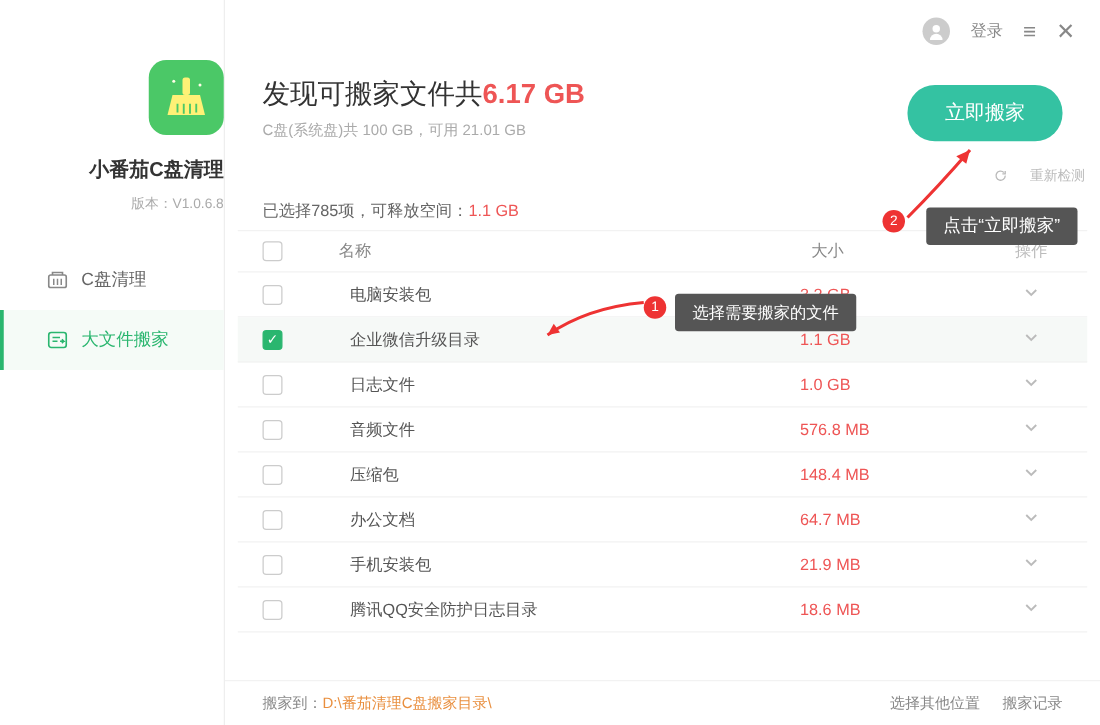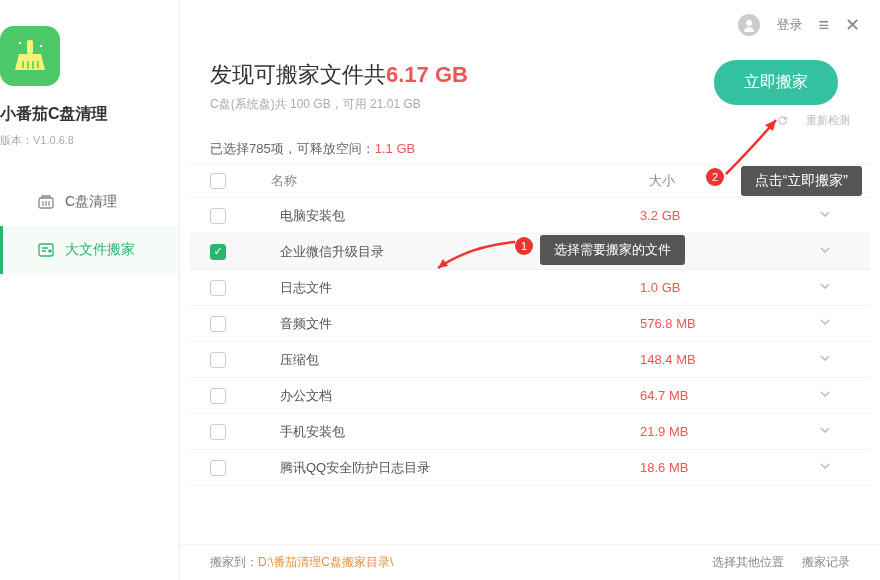--- a/index.html
+++ b/index.html
@@ -1,36 +1,36 @@
 <!DOCTYPE html>
 <html><head>
 <meta charset="utf-8">
 <style>
 * { margin: 0; padding: 0; box-sizing: border-box; }
 body { font-family: "Microsoft YaHei", Arial, sans-serif; background: #fff; width: 880px; height: 580px; overflow: hidden; }
 .app { display: flex; width: 880px; height: 580px; }
-.sidebar { width: 180px; border-right: 1px solid #eee; display: flex; flex-direction: column; align-items: flex-start; padding-top: 26px; }
+.sidebar { width: 180px; border-right: 1px solid #eee; display: flex; flex-direction: column; align-items: flex-end; padding-top: 48px; }
 .logo { width: 60px; height: 60px; background: #4bc867; border-radius: 14px; display: flex; align-items: center; justify-content: center; margin-bottom: 18px; }
 .app-title { font-size: 16px; font-weight: bold; color: #333; }
 .version { font-size: 11px; color: #aaa; margin-top: 8px; }
 .nav { width: 100%; margin-top: 30px; }
 .nav-item { display: flex; align-items: center; height: 48px; padding-left: 34px; font-size: 14px; color: #666; cursor: pointer; border-left: 3px solid transparent; }
 .nav-item.active { color: #2ab66f; border-left: 3px solid #2ab66f; background: #f5fbf7; }
 .nav-icon { width: 18px; height: 18px; margin-right: 10px; display: inline-flex; align-items: center; justify-content: center; }
 .main { flex: 1; display: flex; flex-direction: column; position: relative; }
 .titlebar { height: 50px; display: flex; align-items: center; justify-content: flex-end; padding-right: 20px; gap: 16px; color: #888; }
 .avatar { width: 22px; height: 22px; border-radius: 50%; background: #ccc; display: inline-flex; align-items: center; justify-content: center; }
 .tb-icon { cursor: pointer; font-size: 18px; color: #888; }
-.hdr { padding: 10px 42px 0 30px; display: flex; align-items: flex-start; }
+.hdr { padding: 10px 30px 0 30px; display: flex; align-items: flex-end; }
 .hdr-left { flex: 1; }
 .hdr-title { font-size: 22px; color: #333; }
 .hdr-title .accent { color: #e55; font-weight: bold; }
 .hdr-sub { font-size: 12px; color: #aaa; margin-top: 6px; }
 .btn-primary { background: #34c2a2; color: #fff; border: none; border-radius: 22px; padding: 12px 30px; font-size: 16px; cursor: pointer; }
-.rescan { display:flex; align-items:center; justify-content:flex-end; gap:18px; font-size: 11px; color: #bbb; margin-top: 0; cursor: pointer; padding-right: 30px; position: relative; }
+.rescan { display:flex; align-items:center; justify-content:flex-end; gap:18px; font-size: 11px; color: #bbb; margin-top: 20px; cursor: pointer; padding-right: 12px; position: relative; }
 .status-bar { padding: 12px 34px 6px 30px; font-size: 13px; color: #666; }
 .status-bar .accent { color: #e55; }
 .table { flex: 1; margin: 0 10px 0 10px; overflow: hidden; }
 .thead, .trow { display: flex; align-items: center; padding: 0 20px; height: 36px; font-size: 13px; border-bottom: 1px solid #f2f2f2; }
 .thead { height: 34px; color: #888; border-top: 1px solid #f2f2f2; gap: 31px; }
 .trow { color: #555; gap: 40px; }
 .trow.sel { background: #f6f9f7; }
 .col-check { width: 30px; display: flex; align-items: center; }
 .col-name { flex: 1; display: flex; align-items: center; }
 .col-size { width: 120px; color: #e55; }

